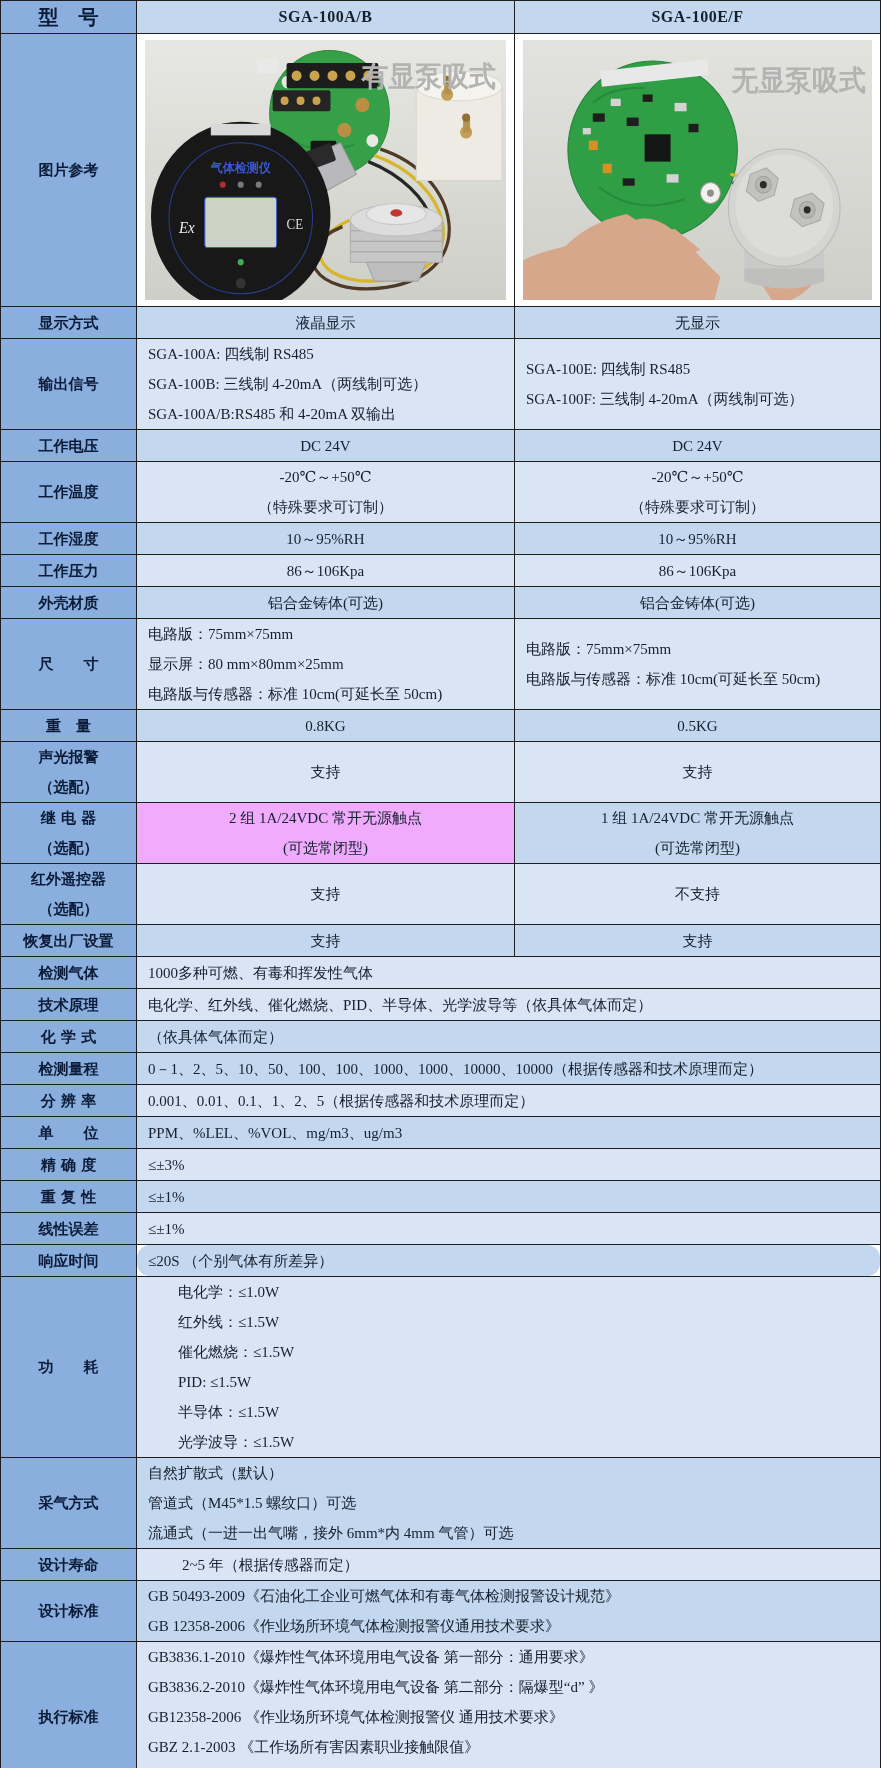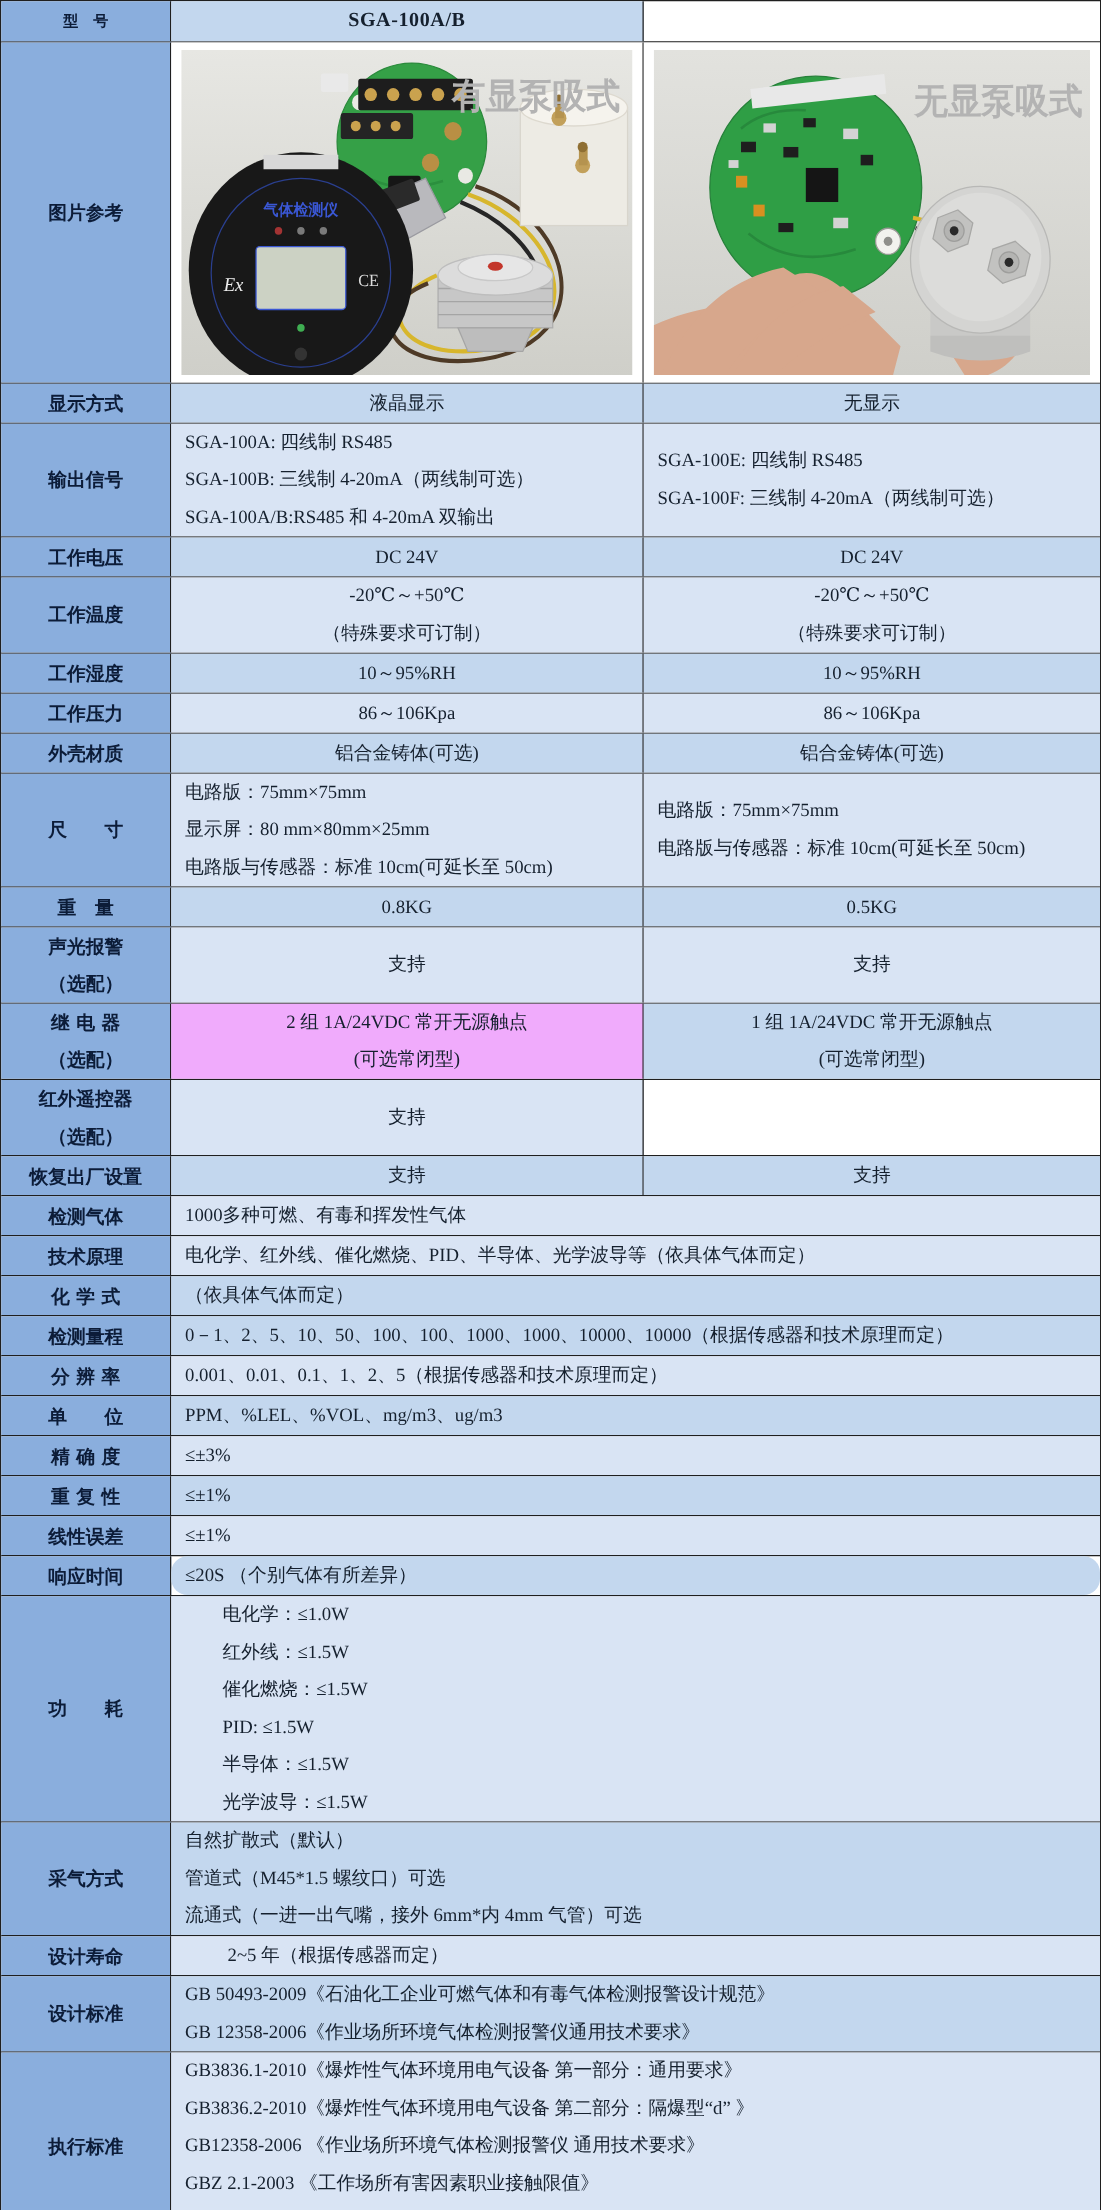--- a/index.html
+++ b/index.html
@@ -22,39 +22,42 @@
          font-family:"DejaVu Sans","Liberation Sans",sans-serif;font-weight:bold;
          color:var(--label-text);font-size:15px;}
   .label .line{line-height:30px;white-space:pre;}
   .val{font-size:15px;color:var(--value-text);align-items:center;text-align:center;}
   .val .line{line-height:30px;white-space:pre;}
   .val.left{align-items:flex-start;text-align:left;padding-left:11px;}
   .c2{flex:0 0 378px;border-right:1px solid var(--border);}
   .c3{flex:1;}
   .span{flex:1;align-items:flex-start;text-align:left;padding-left:11px;}
   .header-row .cell{min-height:32px;}
-  .header-row .label{font-size:12px;}
+  .header-row .label{font-size:20px;}
   .header-val{font-weight:bold;background:var(--row-a);font-size:16px;letter-spacing:.5px;}
   .photo{background:#ffffff;padding:6px 8px;}
   .photo.c2{border-right:1px solid var(--border);}
   .photo svg{display:block;width:100%;height:260px;}
   .wm{font-family:"DejaVu Sans","Liberation Sans",sans-serif;font-weight:bold;}
 </style>
 </head>
 <body>
 
 <div class="page">
   <div class="table">
 
     <div class="row header-row">
       <div class="cell label">
         <div class="line">型　号</div>
       </div>
       <div class="cell val c2 header-val">
         <div class="line">SGA-100A/B</div>
+      </div>
+      <div class="cell val c3 header-val">
+        <div class="line">SGA-100E/F</div>
       </div>
     </div>
 
     <div class="row image-row">
       <div class="cell label">
         <div class="line">图片参考</div>
       </div>
 
       <div class="cell photo c2">
         <svg viewBox="0 0 362 248" preserveAspectRatio="none">
@@ -341,20 +344,23 @@
           </div>
         </div>
         <div class="row spec-row">
           <div class="cell label">
             <div class="line">红外遥控器</div>
             <div class="line">（选配）</div>
           </div>
           <div class="cell val c2" style="background: rgb(217, 228, 244);">
             <div class="line">支持</div>
           </div>
+          <div class="cell val c3" style="background: rgb(217, 228, 244);">
+            <div class="line">不支持</div>
+          </div>
         </div>
         <div class="row spec-row">
           <div class="cell label">
             <div class="line">恢复出厂设置</div>
           </div>
           <div class="cell val c2" style="background: rgb(195, 215, 238);">
             <div class="line">支持</div>
           </div>
           <div class="cell val c3" style="background: rgb(195, 215, 238);">
             <div class="line">支持</div>

